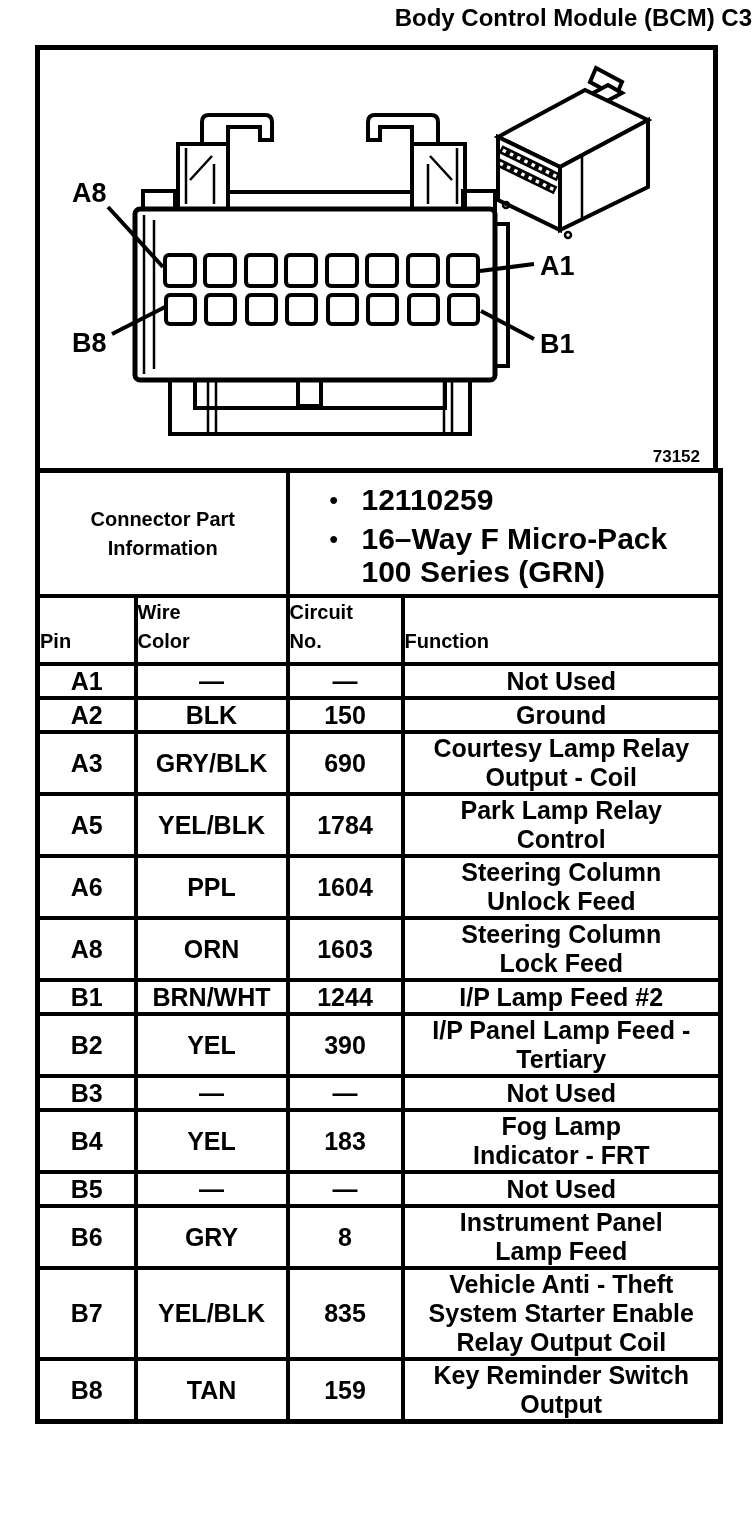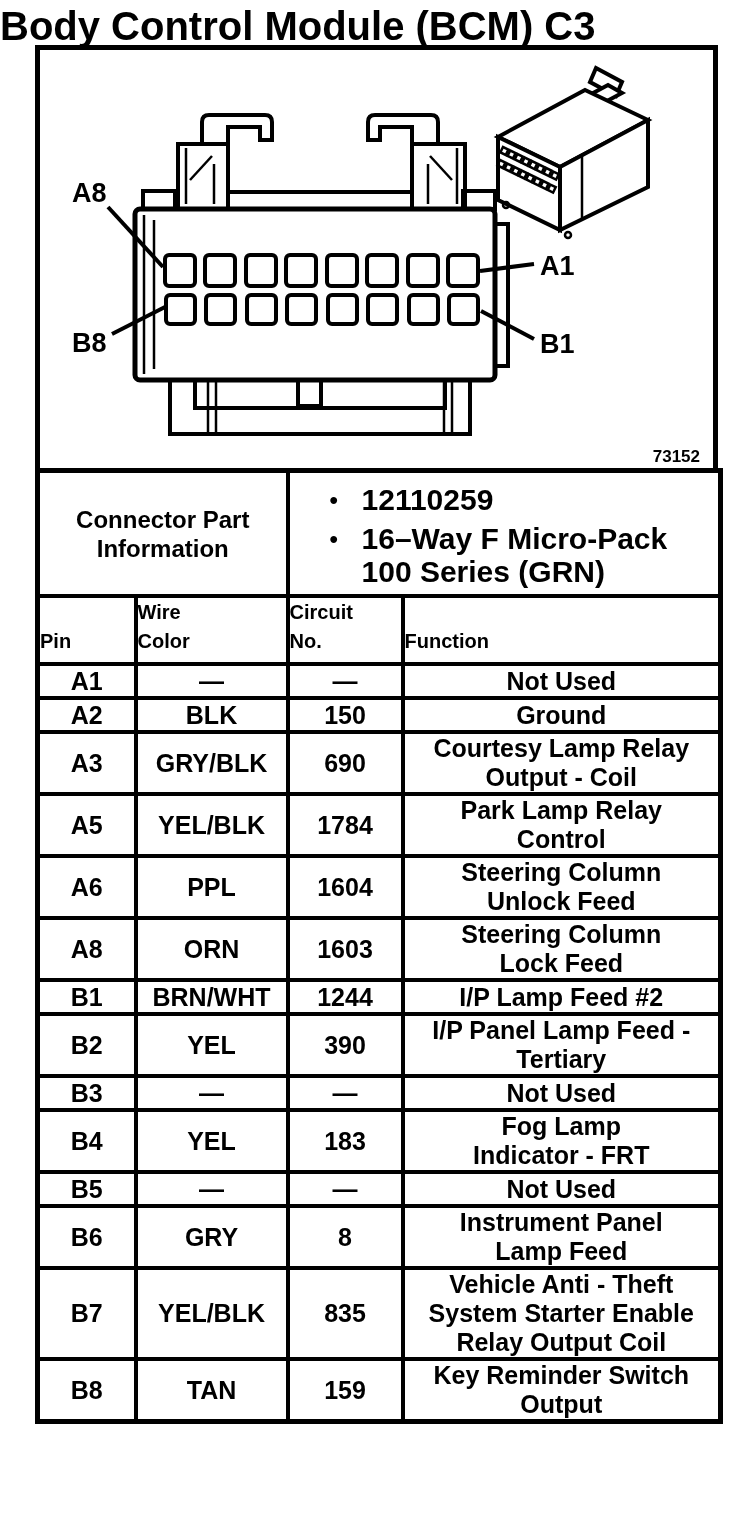--- a/index.html
+++ b/index.html
@@ -3,21 +3,21 @@
 <meta charset="utf-8">
 <style>
   html,body{margin:0;padding:0;background:#fff;}
   body{
     width:752px;height:1520px;position:relative;
     font-family:"Liberation Sans","DejaVu Sans",sans-serif;
     color:#000;-webkit-font-smoothing:antialiased;
   }
   .page-title{
     position:absolute;top:4px;left:0;width:752px;
-    text-align:left;font-size:40px;font-weight:bold;letter-spacing:0px;
+    text-align:right;font-size:24px;font-weight:bold;letter-spacing:0px;
   }
   .figure-box{
     position:absolute;left:35px;top:45px;width:683px;height:423px;
     border:5px solid #000;border-bottom:none;box-sizing:border-box;
     background:#fff;overflow:hidden;
   }
   .figure-box svg{display:block;margin-top:2px;}
   .stroke{fill:none;stroke:#000;stroke-width:4;}
   .stroke5{fill:#fff;stroke:#000;stroke-width:5;}
   .stroke4f{fill:#fff;stroke:#000;stroke-width:4;}
@@ -37,21 +37,21 @@
   col.c1{width:98px;} col.c2{width:152px;} col.c3{width:115px;} col.c4{width:318px;}
 
   tr.row-part{height:96px;}
   tr.row-head{height:58px;}
   tr.row-s{height:34px;}
   tr.row-d{height:61px;}
   tr.row-t{height:87px;}
 
   .cell-part-label{
     text-align:center;vertical-align:middle;
-    font-size:24px;line-height:29px;white-space:pre-line;
+    font-size:20px;line-height:29px;white-space:pre-line;
   }
   .cell-part-info{vertical-align:top;}
   .bullet-list{padding:10px 0 0 40px;}
   .bullet-item{display:flex;align-items:flex-start;margin-bottom:6px;}
   .bullet-glyph{width:20px;font-size:24px;line-height:33px;flex:0 0 20px;}
   .bullet-text{font-size:30px;line-height:33px;white-space:pre-line;padding-left:12px;}
 
   .pinout th{
     text-align:left;vertical-align:bottom;
     font-size:20px;line-height:29px;padding-bottom:6px;white-space:pre-line;margin-top:9px;

